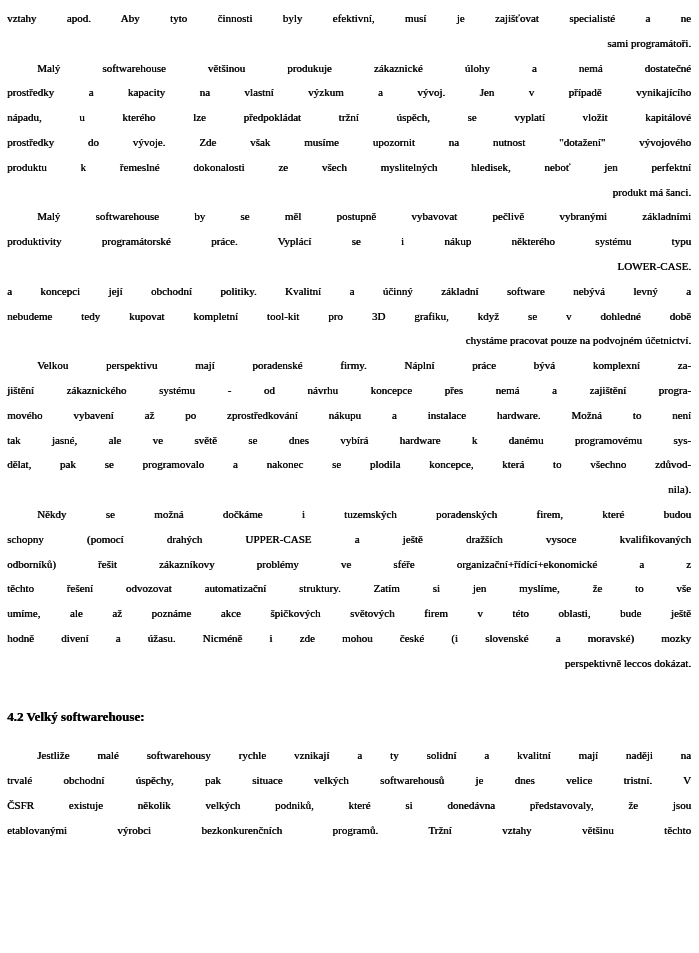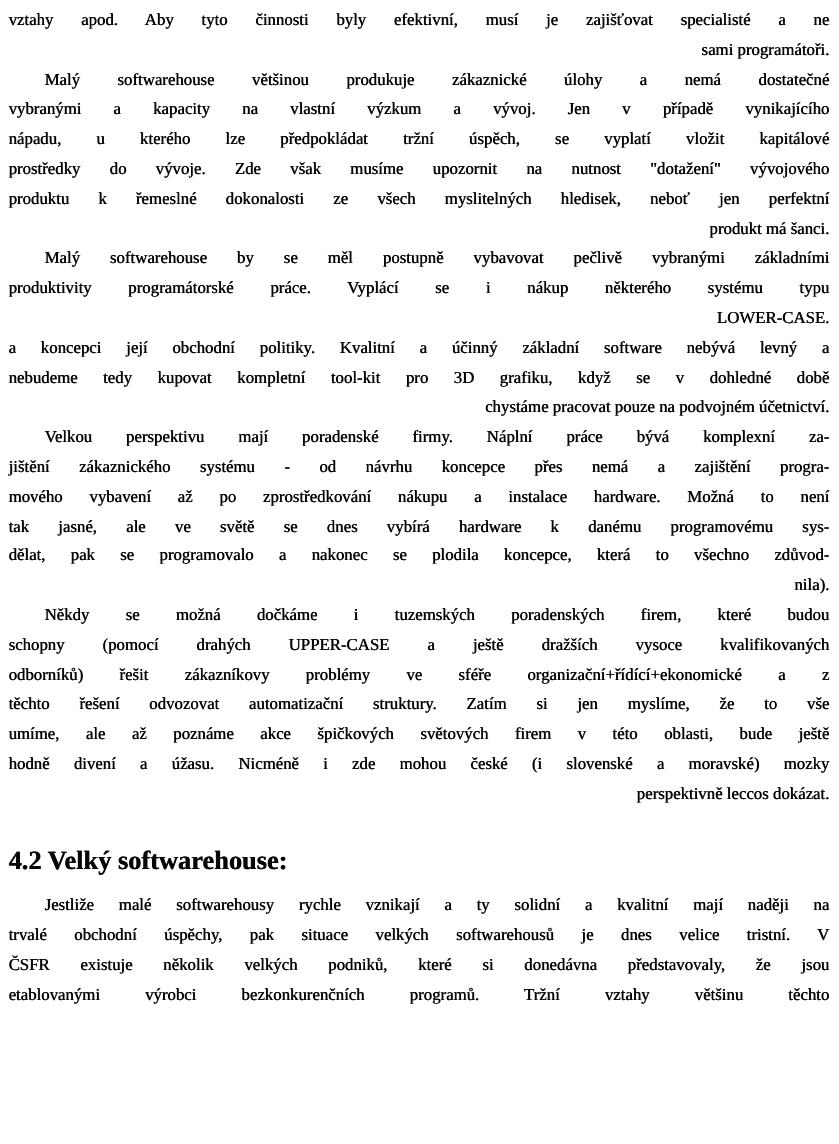--- a/index.html
+++ b/index.html
@@ -13,55 +13,55 @@
     overflow: hidden;
     color: #060606;
     font-family: "Liberation Serif", "DejaVu Serif", serif;
   }
   .page {
     padding: 6px 8px 0 7px;
     width: 684px;
   }
   .para { margin: 0; padding: 0; }
   .ln {
-    font-size: 14px;
+    font-size: 11px;
     line-height: 24.8px;
     white-space: normal;
     text-shadow: 0.4px 0 0 currentColor; 
   }
   
   .j {
     text-align: justify;
     text-align-last: justify;
   }
   
   .ind { text-indent: 30px; }
   
   .last { text-align: right; }
   .heading {
-    font-size: 22px;
+    font-size: 13px;
     line-height: 24.8px;
     font-weight: bold;
     margin: 29px 0 14px 0;
     text-shadow: 0.4px 0 0 currentColor;
   }
 </style>
 </head>
 <body>
 
 <div class="page">
 
   <div class="para">
     <div class="ln j">vztahy apod. Aby tyto činnosti byly efektivní, musí je zajišťovat specialisté a ne</div>
     <div class="ln last">sami programátoři.</div>
   </div>
 
   <div class="para">
     <div class="ln j ind">Malý softwarehouse většinou produkuje zákaznické úlohy a nemá dostatečné</div>
-    <div class="ln j">vybranými a kapacity na vlastní výzkum a vývoj. Jen v případě vynikajícího</div>
+    <div class="ln j">prostředky a kapacity na vlastní výzkum a vývoj. Jen v případě vynikajícího</div>
     <div class="ln j">nápadu, u kterého lze předpokládat tržní úspěch, se vyplatí vložit kapitálové</div>
     <div class="ln j">prostředky do vývoje. Zde však musíme upozornit na nutnost "dotažení" vývojového</div>
     <div class="ln j">produktu k řemeslné dokonalosti ze všech myslitelných hledisek, neboť jen perfektní</div>
     <div class="ln last">produkt má šanci.</div>
   </div>
 
   <div class="para">
     <div class="ln j ind">Malý softwarehouse by se měl postupně vybavovat pečlivě vybranými základními</div>
     <div class="ln j">produktivity programátorské práce. Vyplácí se i nákup některého systému typu</div>
     <div class="ln last">LOWER-CASE.</div>

